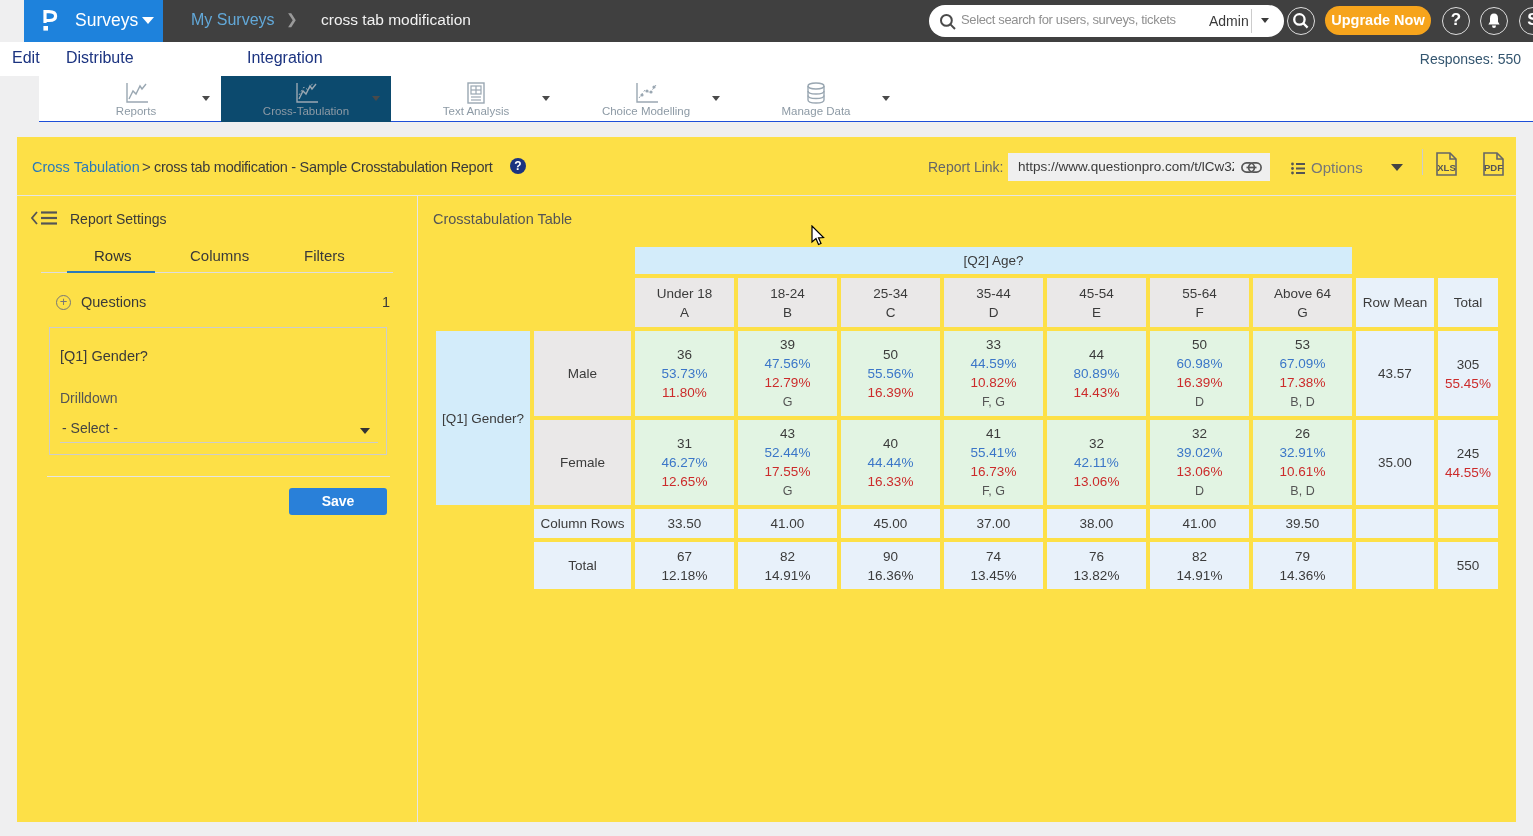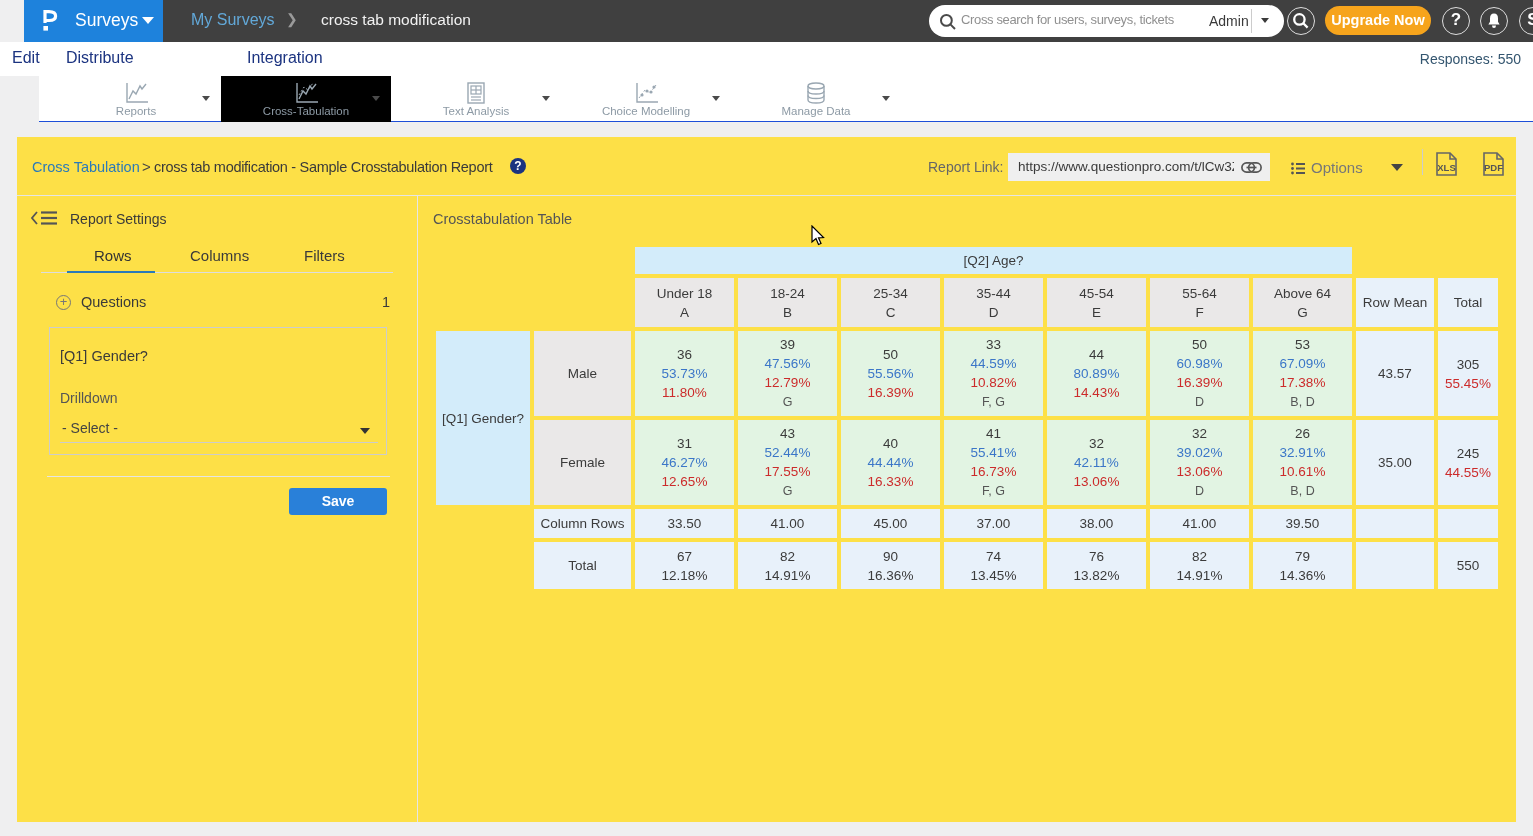--- a/index.html
+++ b/index.html
@@ -26,21 +26,21 @@
 .qmark { font-size:17px; font-weight:bold; text-align:center; line-height:24px; }
 
 
 .navrow { position:absolute; left:0; top:42px; width:1533px; height:34px; background:#fff; }
 .navrow a { position:absolute; top:7px; color:#1b3380; font-size:16px; text-decoration:none; }
 .resp { position:absolute; right:12px; top:9px; color:#33556f; font-size:14px; }
 
 
 .toolbar { position:absolute; left:0; top:76px; width:1533px; height:46px; background:#fff; border-bottom:1px solid #1d4ed8;margin-left:39px; }
 .titem { position:absolute; top:0; width:170px; height:46px; }
-.titem.sel { background:#000000; }
+.titem.sel { background:#0c4a6e; }
 .titem svg { position:absolute; left:73px; top:5px; }
 .titem .lbl { position:absolute; top:29px; width:100%; text-align:center; color:#8d9aa5; font-size:11.5px; }
 .caret-g { width:0; height:0; border-left:4.5px solid transparent; border-right:4.5px solid transparent; border-top:5.5px solid #4a4a4a; position:absolute; top:20px; }
 
 
 .card { position:absolute; left:17px; top:137px; width:1499px; height:685px; background:#fde047; }
 .cardhead { position:absolute; left:0; top:0; width:1499px; height:59px; border-bottom:1px solid #e5e5e5; }
 .bc1 { position:absolute; left:15px; top:22px; color:#2a7ab9; font-size:14.5px; }
 .bc-sep { position:absolute; left:125px; top:21px; color:#444; font-size:15px; }
 .bc2 { position:absolute; left:137px; top:22px; color:#3a3a3a; font-size:14.5px; letter-spacing:-0.3px; }
@@ -98,21 +98,21 @@
     <span class="caret-w"></span>
   </div>
   <span class="crumb1">My Surveys</span>
   <span class="crumb-sep">❯</span>
   <span class="crumb2">cross tab modification</span>
   <div class="searchbox">
     <svg style="position:absolute;left:10px;top:8px" width="18" height="18" viewBox="0 0 18 18">
         <circle cx="7.4" cy="7.4" r="5.4" fill="none" stroke="#4a4a4a" stroke-width="2"></circle>
         <line x1="11.4" y1="11.4" x2="16" y2="16" stroke="#4a4a4a" stroke-width="2"></line>
       </svg>
-    <span class="ph">Cross search for users, surveys, tickets</span>
+    <span class="ph">Select search for users, surveys, tickets</span>
     <span class="admin">Admin</span>
     <span class="div"></span>
     <span class="caret-d"></span>
   </div>
   <div class="cbtn" style="left:1263px">
     <svg style="position:absolute;left:4px;top:4px" width="18" height="18" viewBox="0 0 18 18">
         <circle cx="7.4" cy="7.4" r="5.2" fill="none" stroke="#fff" stroke-width="2.3"></circle>
         <line x1="11.3" y1="11.3" x2="15.6" y2="15.6" stroke="#fff" stroke-width="2.3"></line>
       </svg>
   </div>

